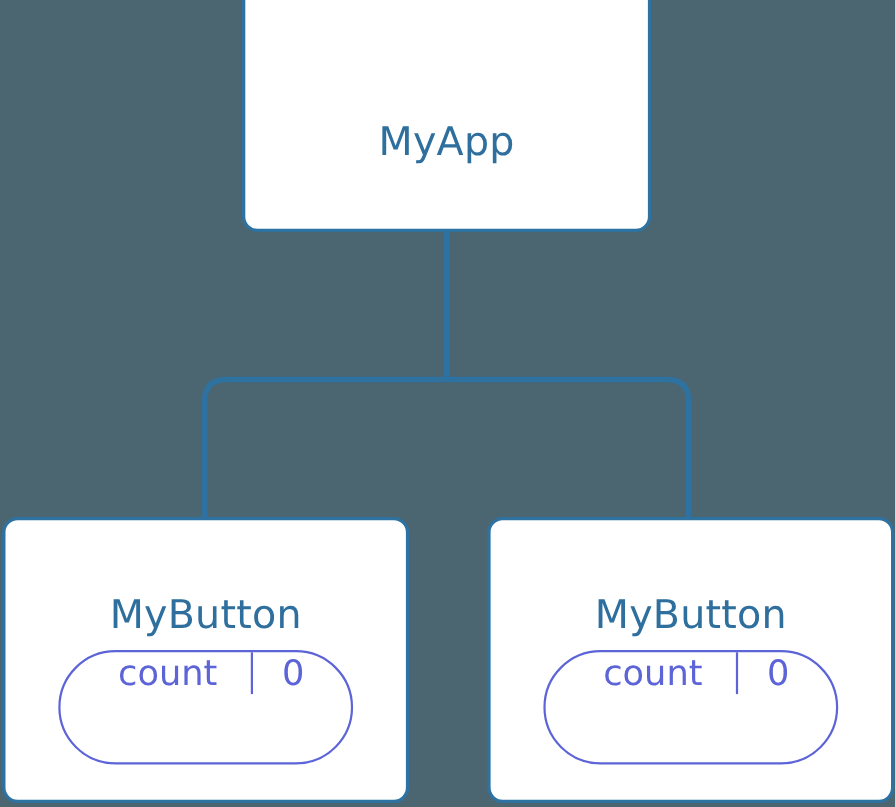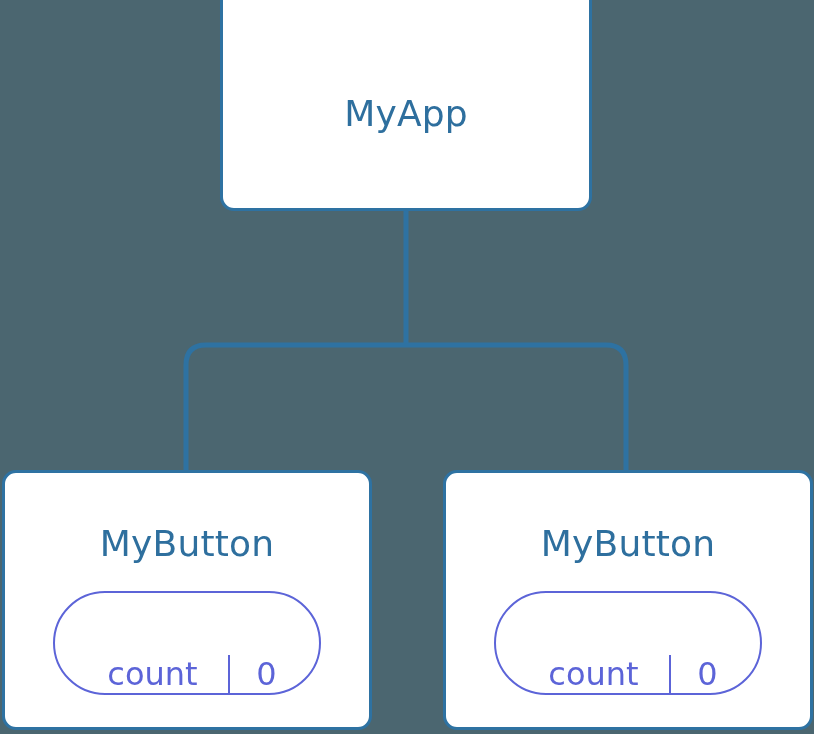--- a/index.html
+++ b/index.html
@@ -62,20 +62,21 @@
   .node-title {
     position: absolute;
     left: 0;
     width: 100%;
     text-align: center;
     color: #2e6f9e;
     font-size: 36px;
     font-weight: 400;
     letter-spacing: 0.2px;
     white-space: nowrap;
+    margin-top: 16px;
   }
 
   .node-root .node-title {
     top: 122px;
   }
 
   .node-child-left .node-title,
   .node-child-right .node-title {
     top: 50px;
   }
@@ -85,21 +86,21 @@
     position: absolute;
     top: 118px;
     left: 50%;
     transform: translateX(-50%);
     width: 268px;
     height: 104px;
     border: 2px solid #5c64d8;
     border-radius: 52px;
     box-sizing: border-box;
     display: flex;
-    align-items: flex-end;
+    align-items: flex-start;
     background: transparent;
   }
 
   .state-key {
     flex: 0 0 175px;
     display: flex;
     align-items: center;
     justify-content: center;
     border-right: 2px solid #5c64d8;
     color: #5c64d8;

